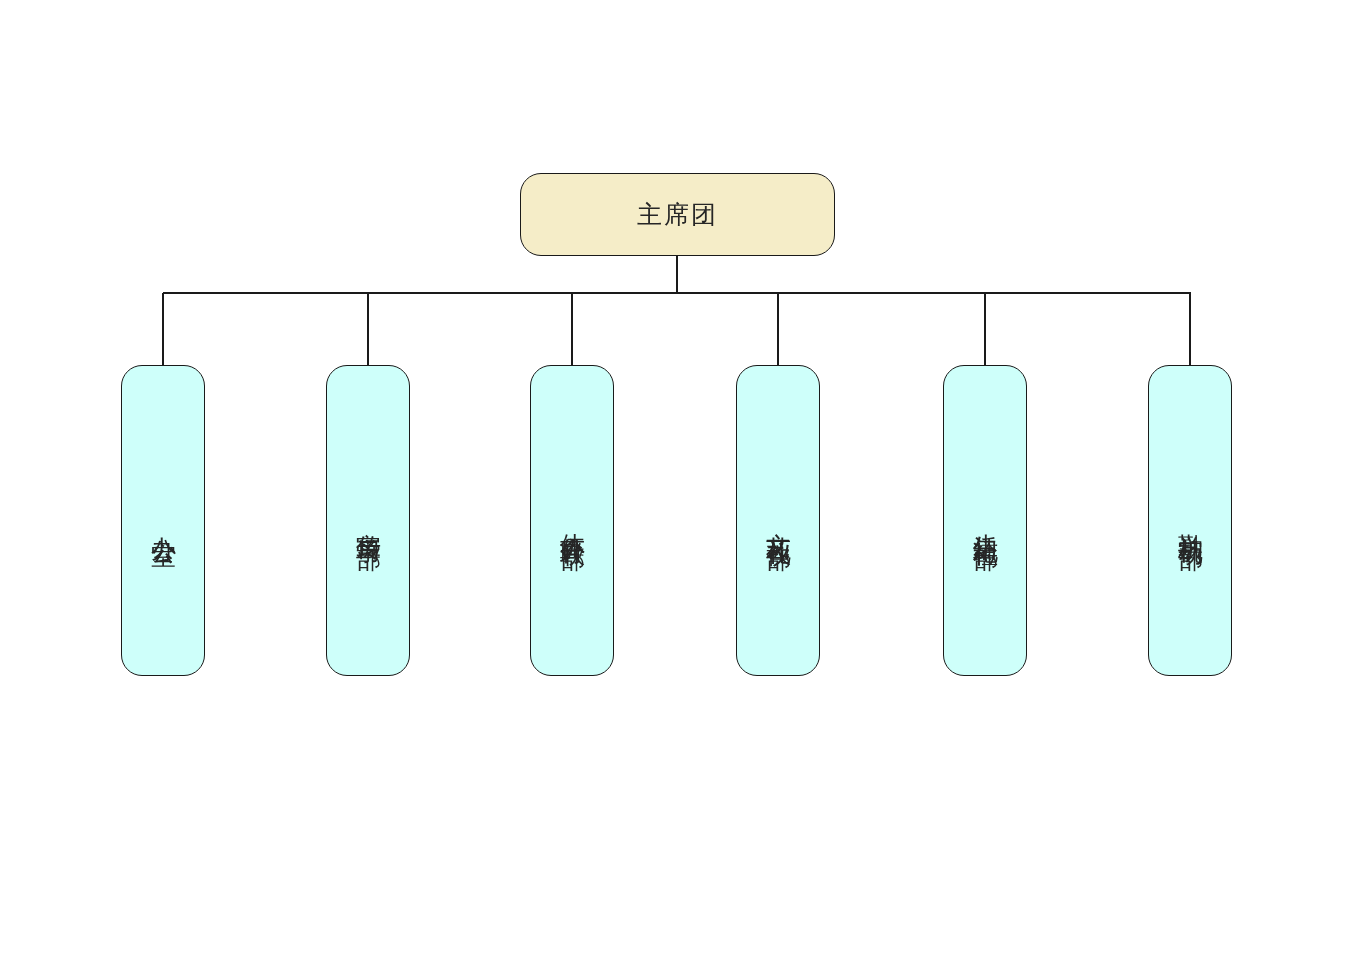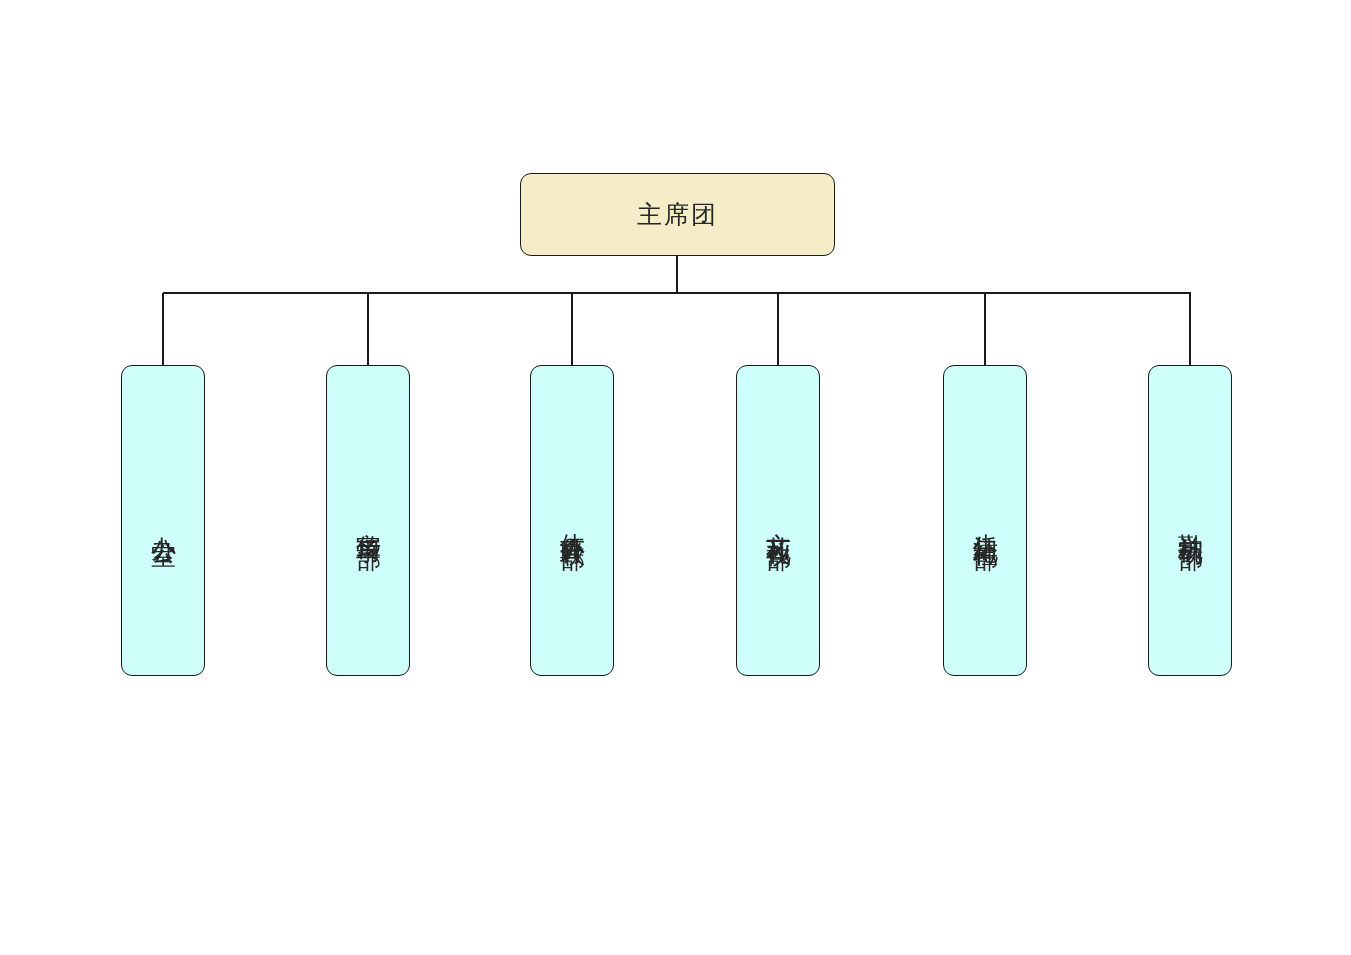--- a/index.html
+++ b/index.html
@@ -14,21 +14,21 @@
     position: relative;
     width: 1351px;
     height: 955px;
     background: #ffffff;
     overflow: hidden;
   }
   .node {
     position: absolute;
     box-sizing: border-box;
     border: 1.6px solid #1a1a1a;
-    border-radius: 11px;
+    border-radius: 21px;
     display: flex;
     align-items: center;
     justify-content: center;
   }
   .root-node {
     left: 520px;
     top: 173px;
     width: 315px;
     height: 83px;
     background: #f5edc8;

